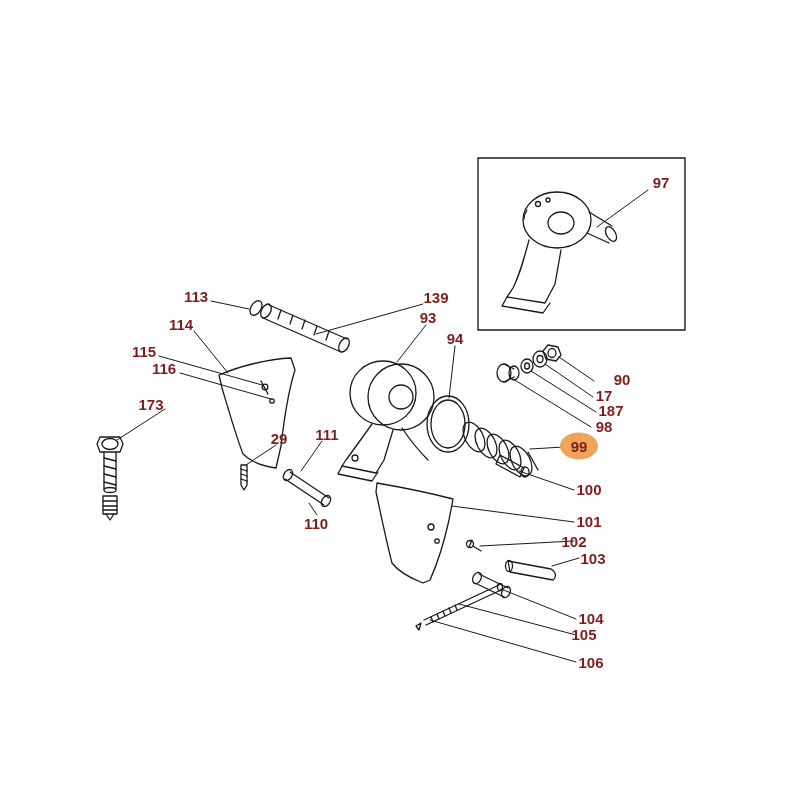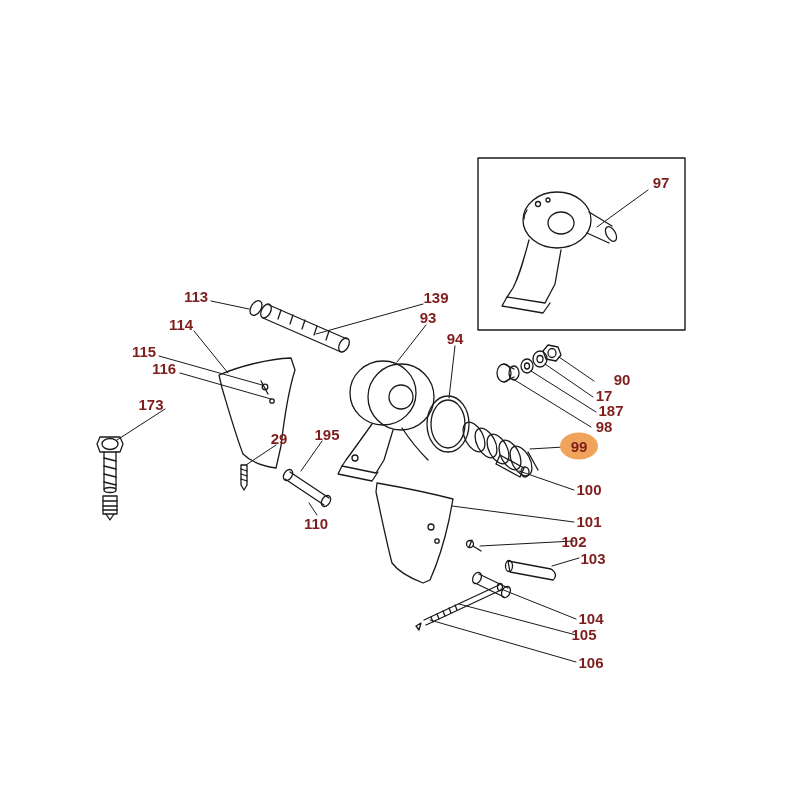--- a/index.html
+++ b/index.html
@@ -201,21 +201,21 @@
   <div class="lbl" style="left:181px;top:324px">114</div>
   <div class="lbl" style="left:455px;top:338px">94</div>
   <div class="lbl" style="left:144px;top:351px">115</div>
   <div class="lbl" style="left:164px;top:368px">116</div>
   <div class="lbl" style="left:622px;top:379px">90</div>
   <div class="lbl" style="left:604px;top:395px">17</div>
   <div class="lbl" style="left:151px;top:404px">173</div>
   <div class="lbl" style="left:611px;top:410px">187</div>
   <div class="lbl" style="left:604px;top:426px">98</div>
   <div class="lbl" style="left:279px;top:438px">29</div>
-  <div class="lbl" style="left:327px;top:434px">195</div>
+  <div class="lbl" style="left:327px;top:434px">111</div>
   <div class="lbl highlight" style="left:579px;top:446px">99</div>
   <div class="lbl" style="left:589px;top:489px">100</div>
   <div class="lbl" style="left:316px;top:523px">110</div>
   <div class="lbl" style="left:589px;top:521px">101</div>
   <div class="lbl" style="left:574px;top:541px">102</div>
   <div class="lbl" style="left:593px;top:558px">103</div>
   <div class="lbl" style="left:591px;top:618px">104</div>
   <div class="lbl" style="left:584px;top:634px">105</div>
   <div class="lbl" style="left:591px;top:662px">106</div>
 

